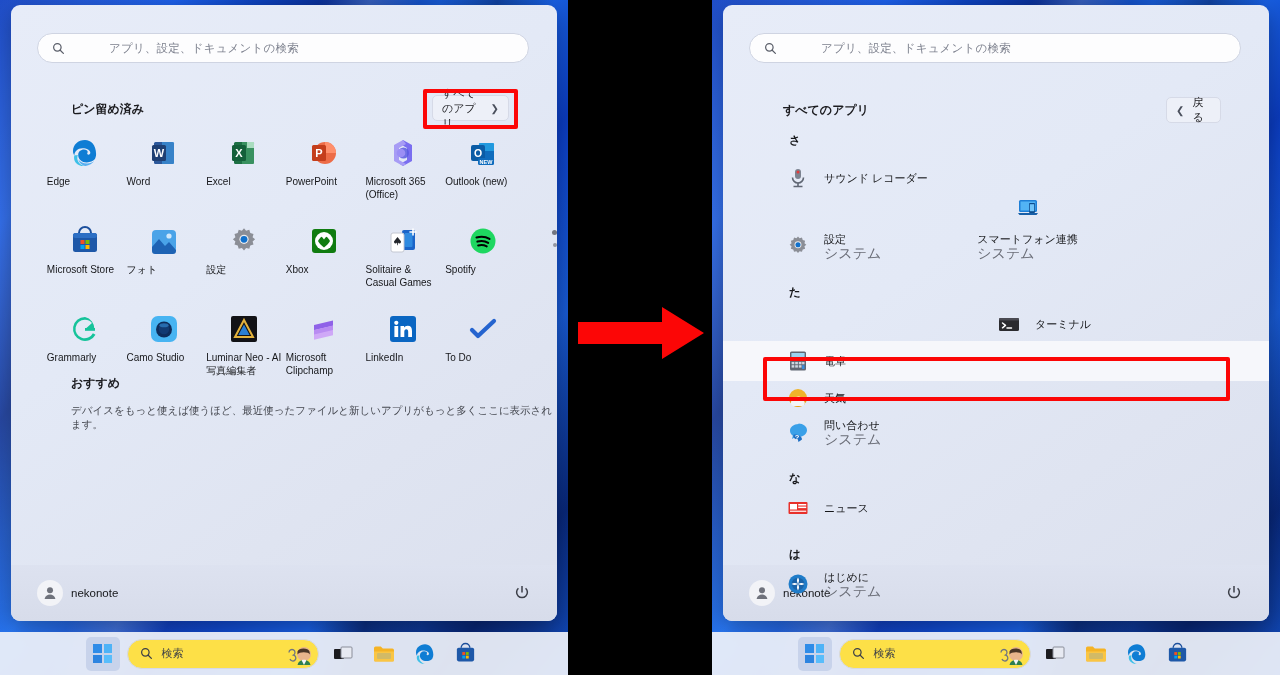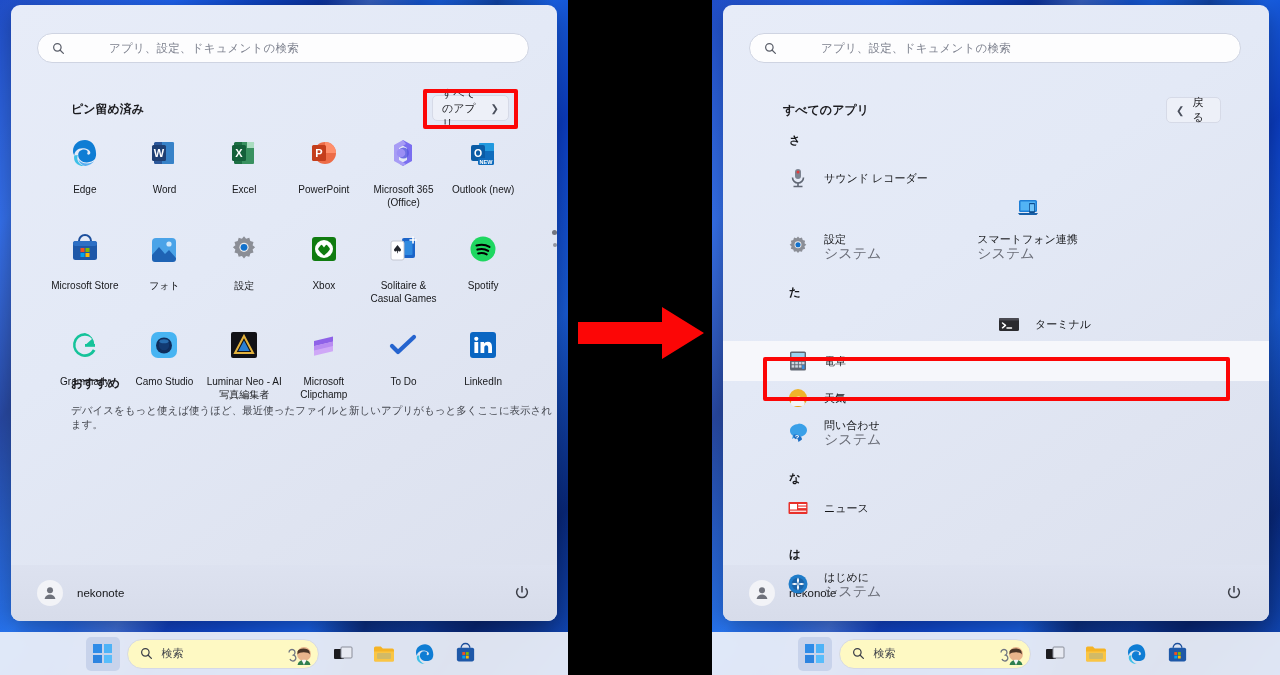--- a/index.html
+++ b/index.html
@@ -58,21 +58,21 @@
   }
   .pillbtn .chev { color: #4a4f5c; font-size: 10px; }
 
   
   .hl { position: absolute; border: 4px solid #fc0606; border-radius: 2px; pointer-events: none; }
 
   
   .grid { position: absolute; display: grid; grid-template-columns: repeat(6, 1fr); }
   .app { display: flex; flex-direction: column; align-items: center; gap: 7px; padding-top: 4px; }
   .app .ico { width: 32px; height: 32px; position: relative; }
-  .app .nm { font-size: 10px; line-height: 12.5px; color: #16171a; text-align: center; width: 76px; margin-top: 8px; }
+  .app .nm { font-size: 10px; line-height: 12.5px; color: #16171a; width: 76px; }
 
   .dots { position: absolute; width: 5px; display: flex; flex-direction: column; align-items: center; gap: 8px; }
   .dots i { width: 5px; height: 5px; border-radius: 50%; background: #72757f; display: block; }
   .dots i.sm { width: 4px; height: 4px; background: #9397a1; }
 
   .rec-sub { position: absolute; font-size: 10.5px; color: #44474f; }
 
   
   .applist { position: absolute; left: 0; right: 0; }
   .alpha { font-size: 11.5px; color: #16171a; font-weight: bold; }
@@ -85,34 +85,34 @@
 
   
   .acctbar {
     flex: 0 0 auto; height: 56px;
     background: linear-gradient(180deg, #dde2f0 0%, #d7dcea 100%);
     display: flex; align-items: center; padding: 0 26px;
   }
   .avatar { width: 26px; height: 26px; border-radius: 50%; background: #f2f3f7;
             display: flex; align-items: center; justify-content: center; }
   .avatar svg { width: 16px; height: 16px; fill: #6f727c; }
-  .acctname { font-size: 11.5px; color: #16171a; margin-left: 14px; }
+  .acctname { font-size: 11.5px; color: #16171a; margin-left: 8px; }
   .power { margin-left: auto; width: 18px; height: 18px; }
   .power svg { width: 18px; height: 18px; stroke: #3c3f48; fill: none; stroke-width: 1.5; }
 
   
   .taskbar {
     position: absolute; left: 0; right: 0; bottom: 0; height: 43px;
     background: rgba(238,241,249,.93);
     display: flex; align-items: center; justify-content: center; gap: 7px;
   }
   .tbtn { width: 34px; height: 34px; border-radius: 5px; display:flex; align-items:center; justify-content:center; position:relative; }
   .tbtn.active { background: rgba(180,195,225,.55); }
   .tsearch {
-    height: 30px; width: 192px; border-radius: 16px; background: #fef9c3;
+    height: 30px; width: 192px; border-radius: 16px; background: #fde047;
     border: 1px solid #d5d9e6; display: flex; align-items: center; gap: 9px; padding: 0 12px;
     position: relative;
   }
   .tsearch .lbl { font-size: 11px; color: #3b3e47; }
   .winlogo { width: 19px; height: 19px; display: grid; grid-template-columns: 1fr 1fr; grid-template-rows: 1fr 1fr; gap: 2px; }
   .winlogo i { display: block; background: #3aa0f2; }
   .winlogo i:nth-child(1){ background:#2f8ce8; } .winlogo i:nth-child(2){ background:#4eb3f7; }
   .winlogo i:nth-child(3){ background:#2d84e0; } .winlogo i:nth-child(4){ background:#59bdfb; }
 
   svg { display: block; }
@@ -331,36 +331,36 @@
               <path d="M6 17l19-4.5v5.2L6 22.2z" fill="#b98cf2"></path>
               <path d="M6 21.5l19-4.5v5.2L6 26.7z" fill="#cfa8f7"></path>
             </svg>
           </div>
           <div class="nm">Microsoft Clipchamp</div>
         </div>
 
         <div class="app">
           <div class="ico">
             <svg width="32" height="32" viewBox="0 0 32 32">
-              <path d="M5 17l6 6L27 8" fill="none" stroke="#2564cf" stroke-width="4.2" stroke-linecap="round" stroke-linejoin="round"></path>
-            </svg>
-          </div>
-          <div class="nm">To Do</div>
-        </div>
-
-        <div class="app">
-          <div class="ico">
-            <svg width="32" height="32" viewBox="0 0 32 32">
               <rect x="3" y="3" width="26" height="26" rx="3" fill="#0a66c2"></rect>
               <circle cx="9.3" cy="9.8" r="2.1" fill="#fff"></circle>
               <rect x="7.4" y="13" width="3.8" height="11" fill="#fff"></rect>
               <path d="M13.5 13h3.6v1.6c.6-1 1.8-1.9 3.6-1.9 3 0 4.3 1.9 4.3 5.2V24h-3.8v-5.3c0-1.6-.6-2.5-1.9-2.5-1.3 0-2 .9-2 2.5V24h-3.8z" fill="#fff"></path>
             </svg>
           </div>
           <div class="nm">LinkedIn</div>
+        </div>
+
+        <div class="app">
+          <div class="ico">
+            <svg width="32" height="32" viewBox="0 0 32 32">
+              <path d="M5 17l6 6L27 8" fill="none" stroke="#2564cf" stroke-width="4.2" stroke-linecap="round" stroke-linejoin="round"></path>
+            </svg>
+          </div>
+          <div class="nm">To Do</div>
         </div>
       </div>
 
       <div class="dots" style="left:541px; top:225px;">
         <i></i>
         <i class="sm"></i>
       </div>
 
       <div class="sectionhdr" style="left:60px; top:370px;">おすすめ</div>
       <div class="rec-sub" style="left:60px; top:399px;">デバイスをもっと使えば使うほど、最近使ったファイルと新しいアプリがもっと多くここに表示されます。</div>

